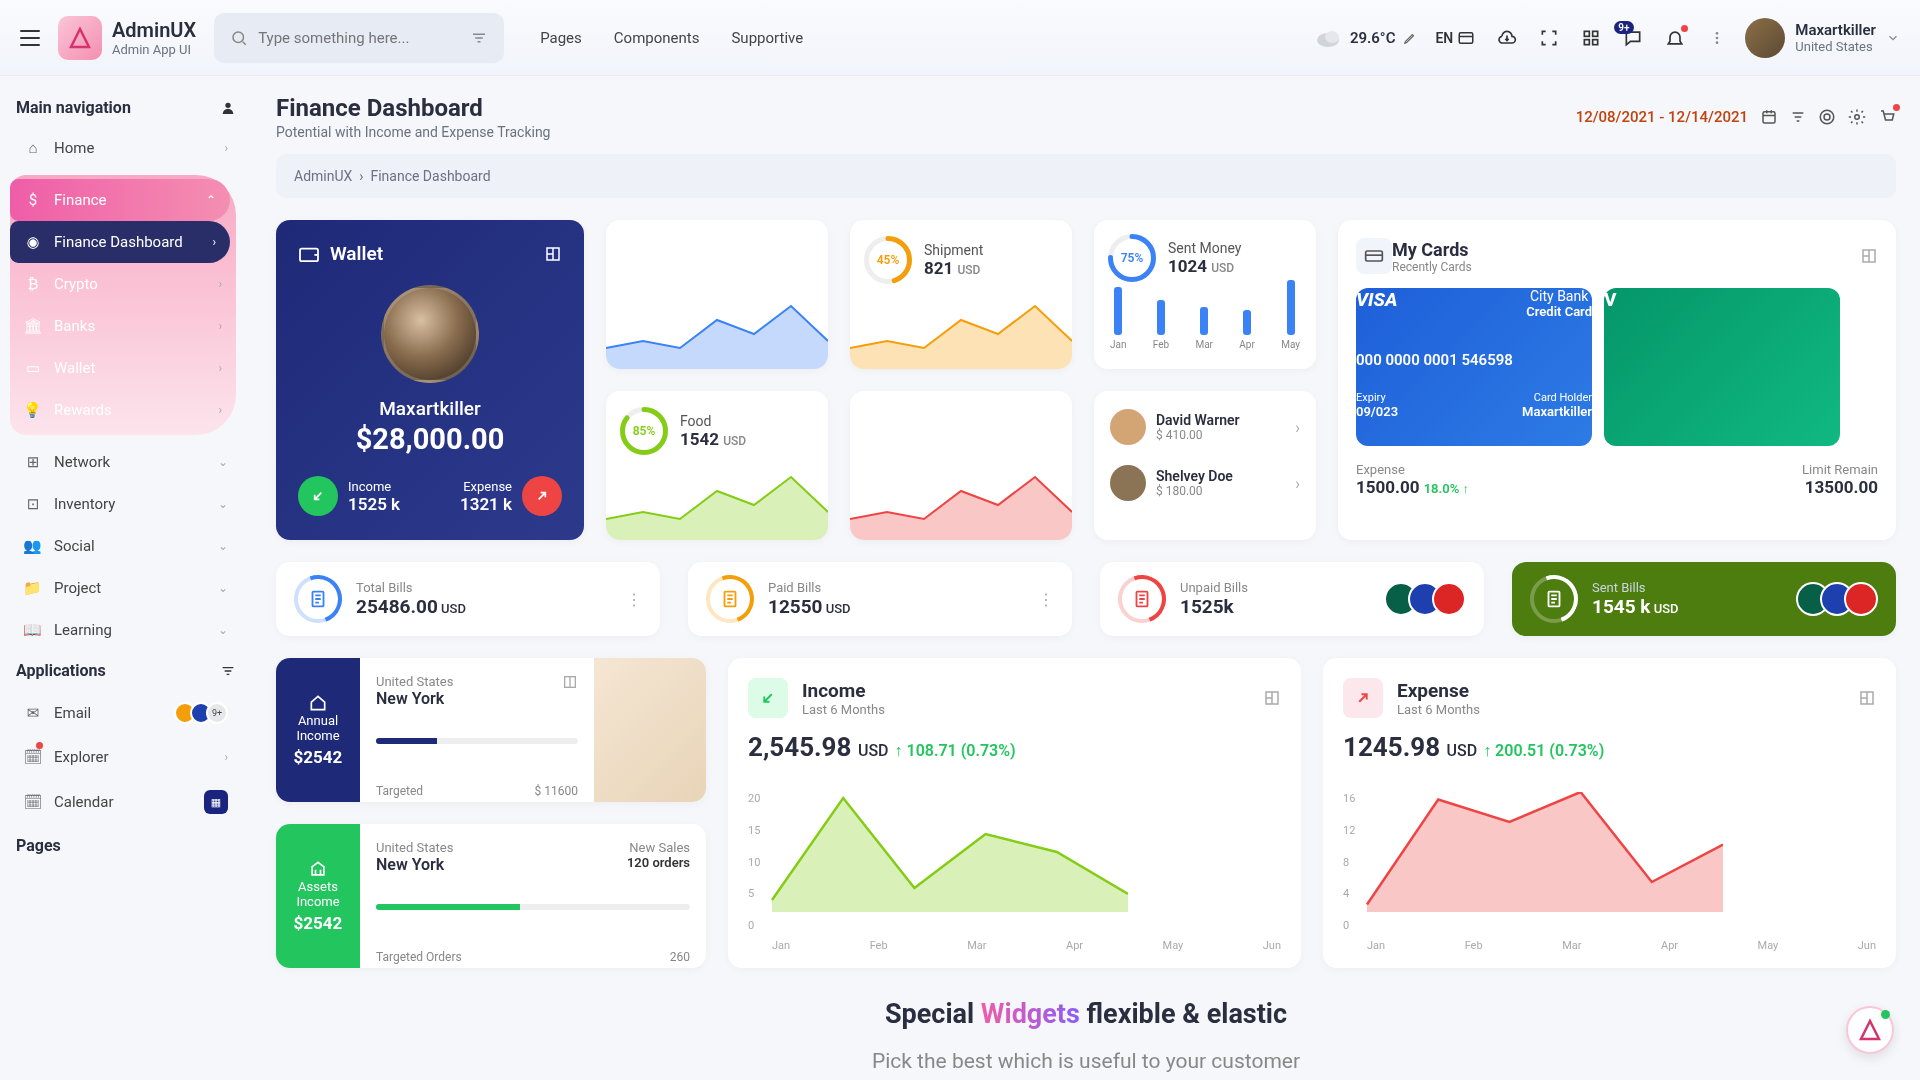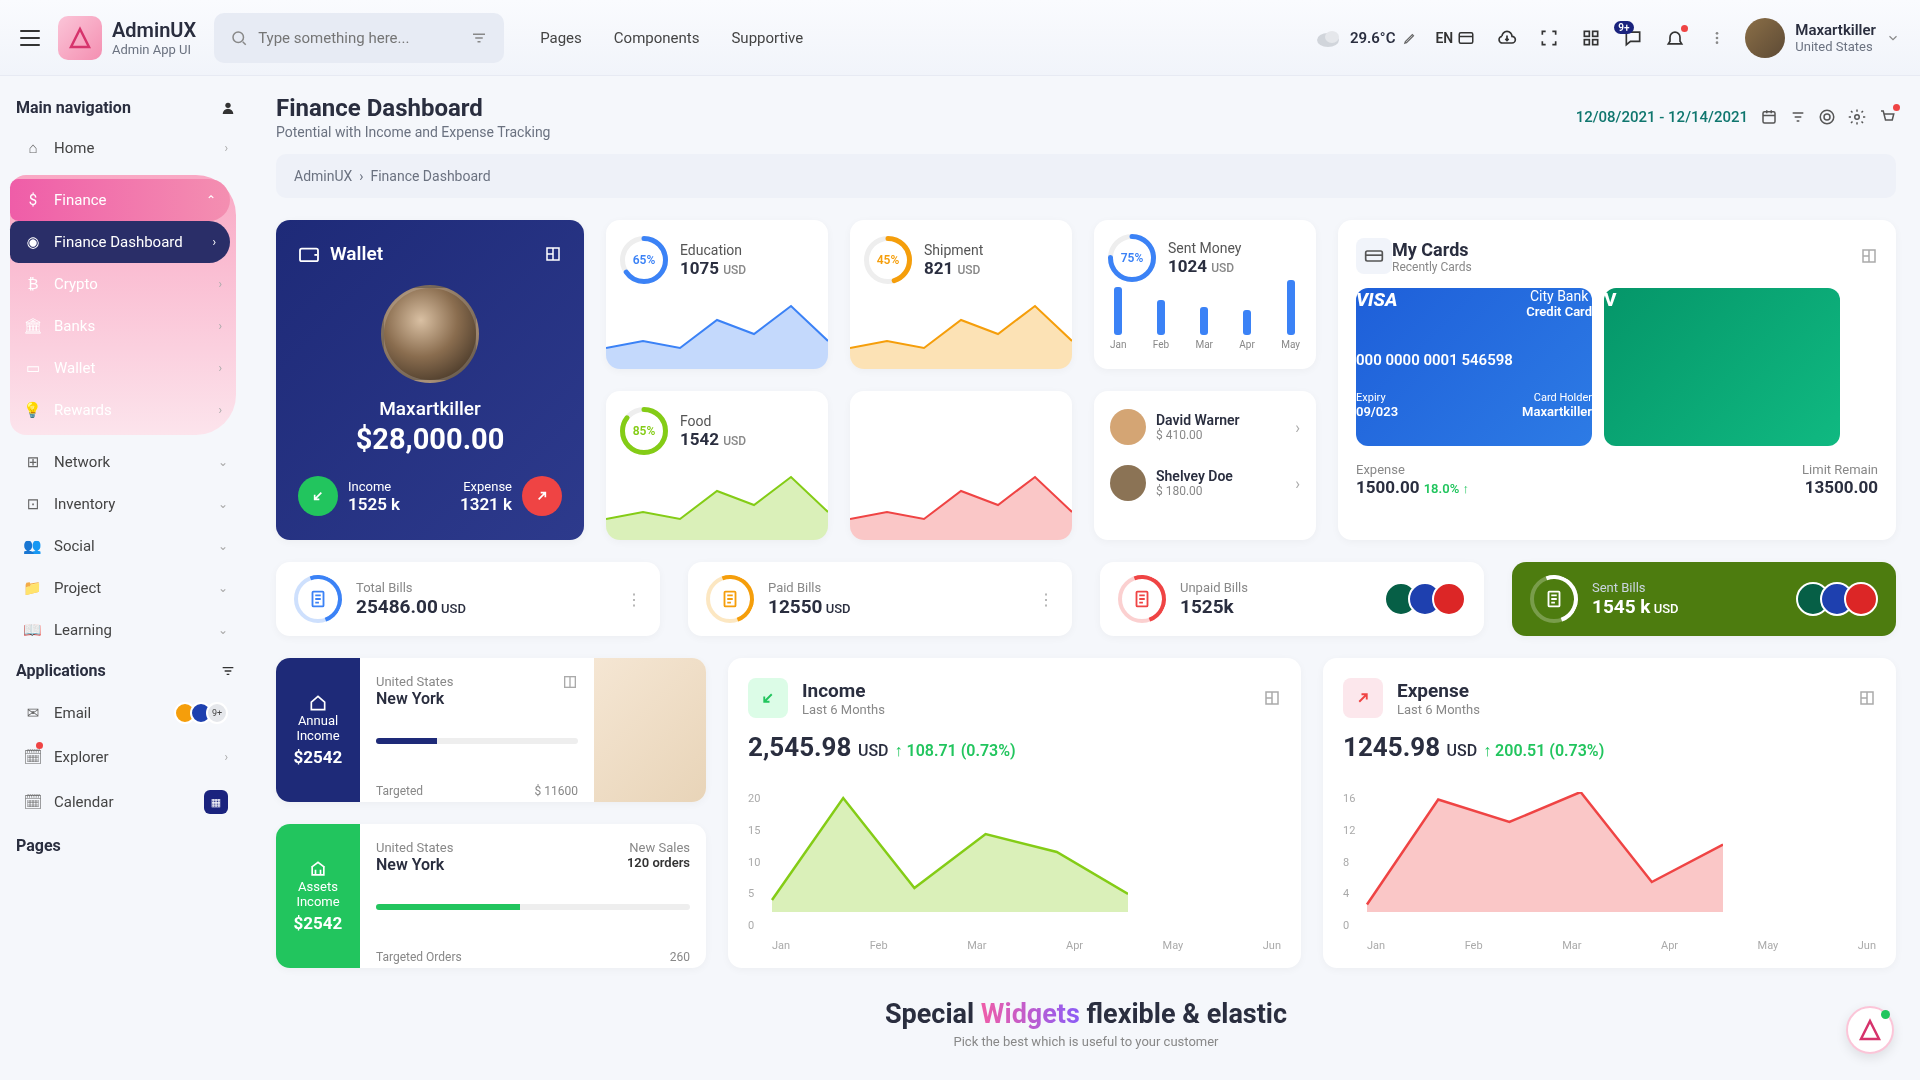--- a/index.html
+++ b/index.html
@@ -45,21 +45,21 @@
 .nav-section-bg .nav-item .nicon{color:#fff}
 .email-avs{display:flex;margin-left:auto}
 .email-avs .a{width:22px;height:22px;border-radius:50%;border:2px solid #fff;margin-left:-6px}
 .cal-badge{margin-left:auto;width:24px;height:24px;background:#1a237e;border-radius:6px;color:#fff;display:flex;align-items:center;justify-content:center;font-size:11px}
 
 .main{flex:1;padding:18px 24px;overflow-y:auto}
 .main::-webkit-scrollbar{width:6px}
 .pagehead{display:flex;align-items:center;justify-content:space-between;margin-bottom:14px}
 .pagehead h1{font-size:24px;font-weight:700}
 .pagehead .sub{font-size:14px;color:#6b7280;margin-top:2px}
-.pagehead-r{display:flex;align-items:center;gap:12px;color:#0f766e}
+.pagehead-r{display:flex;align-items:center;gap:12px;color:#c2410c}
 .daterange{font-size:15px;font-weight:500}
 .bc{background:#eef1f8;border-radius:10px;padding:14px 18px;font-size:14px;color:#6b7280;margin-bottom:22px}
 .bc a{color:#6b7280;text-decoration:none}
 
 .grid1{display:grid;grid-template-columns:308px 222px 222px 222px 1fr;gap:22px;margin-bottom:22px}
 .card{background:#fff;border-radius:14px;box-shadow:0 2px 8px rgba(0,0,0,0.04)}
 
 .wallet{background:linear-gradient(135deg,#1e2a78,#2d3a8c);color:#fff;padding:22px;position:relative;height:320px}
 .wallet-h{display:flex;justify-content:space-between;align-items:center;margin-bottom:20px}
 .wallet-h .title{font-size:19px;font-weight:600;display:flex;align-items:center;gap:10px}
@@ -154,21 +154,21 @@
 .inc-val{font-size:26px;font-weight:700}
 .inc-val .cur{font-size:16px;font-weight:500}
 .inc-val .delta{font-size:16px;color:#22c55e;font-weight:600;margin-left:6px}
 .area-chart{position:absolute;bottom:16px;left:20px;right:20px;height:160px}
 .axis-y{position:absolute;left:0;top:0;bottom:20px;display:flex;flex-direction:column;justify-content:space-between;font-size:11px;color:#aaa}
 .axis-x{position:absolute;bottom:0;left:24px;right:0;display:flex;justify-content:space-between;font-size:11px;color:#aaa}
 
 .special{text-align:center;margin-top:10px}
 .special h2{font-size:27px;font-weight:700}
 .special h2 .wd{background:linear-gradient(90deg,#ef5da8,#8b5cf6);-webkit-background-clip:text;background-clip:text;color:transparent}
-.special p{font-size:13px;color:#888;margin-top:4px}
+.special p{font-size:21px;color:#888;margin-top:19px}
 
 .fab{position:fixed;bottom:26px;right:26px;width:48px;height:48px;border-radius:50%;background:#fff;border:2px solid #fbc5d8;display:flex;align-items:center;justify-content:center;box-shadow:0 4px 12px rgba(0,0,0,0.1)}
 .fab::after{content:'';position:absolute;top:2px;right:2px;width:9px;height:9px;background:#22c55e;border-radius:50%}
 svg{display:block}
 </style>
 </head>
 <body>
 
 <div class="header">
   <div class="menu-btn">
@@ -449,33 +449,20 @@
                 <svg width="16" height="16" viewBox="0 0 24 24" fill="none" stroke="#fff" stroke-width="2.5">
                   <path d="M7 17L17 7M10 7h7v7"></path>
                 </svg>
               </div>
             </div>
       </div>
     </div>
 
     <div style="display:flex;flex-direction:column;gap:22px">
       <div class="card stat-card" id="stat0">
-            <div class="stat-top">
-              <div class="ring">
-                <svg width="48" height="48">
-                  <circle cx="24" cy="24" r="21.5" stroke="#eee" stroke-width="5" fill="none"></circle>
-                  <circle cx="24" cy="24" r="21.5" stroke="#3b82f6" stroke-width="5" fill="none" stroke-dasharray="135.0884841043611" stroke-dashoffset="47.280969436526384" stroke-linecap="round"></circle>
-                </svg>
-                <div class="pct" style="color:#3b82f6">65%</div>
-              </div>
-              <div class="stat-txt">
-                <div class="l1">Education</div>
-                <div class="l2">1075 <span class="cur">USD</span></div>
-              </div>
-            </div>
             <div class="mini-area">
               <svg width="222" height="70" style="display:block">
                 <path d="M0,70 L0,49 L37,42 L74,49 L111,21 L148,34.99999999999999 L185,7 L222,42 L222,70 Z" fill="#3b82f6" opacity="0.3"></path>
                 <path d="M0,49 L0,49 L37,42 L74,49 L111,21 L148,34.99999999999999 L185,7 L222,42" fill="none" stroke="#3b82f6" stroke-width="2"></path>
               </svg>
             </div>
           </div>
       <div class="card stat-card" id="stat2">
             <div class="stat-top">
               <div class="ring">

